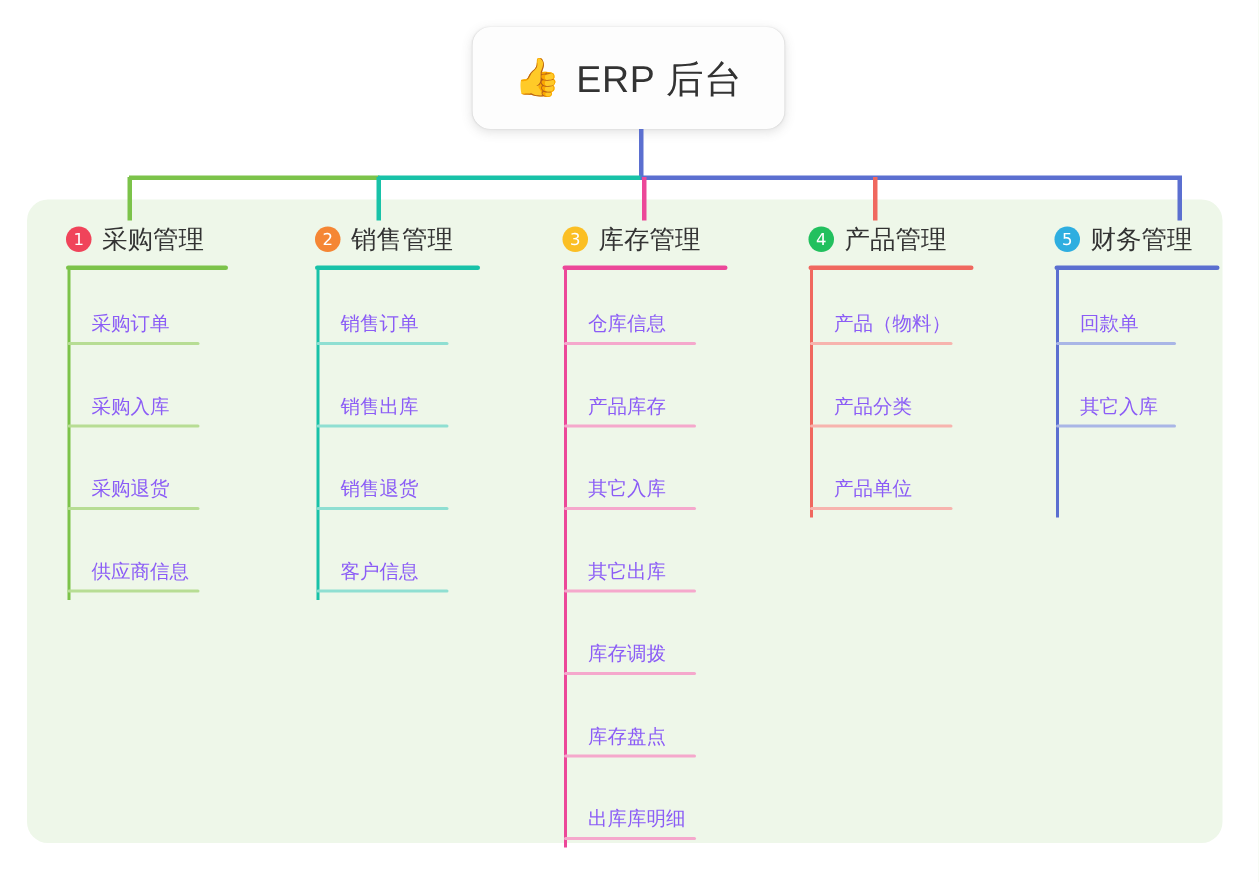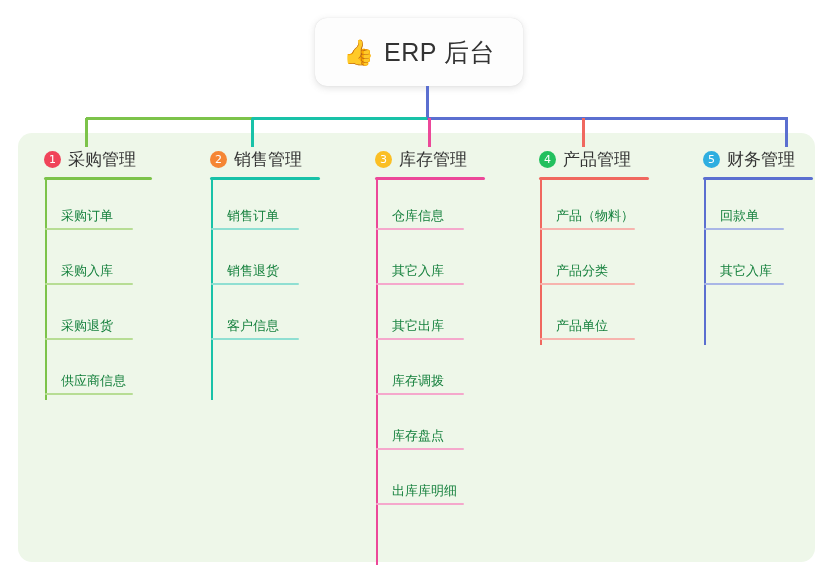--- a/index.html
+++ b/index.html
@@ -52,21 +52,21 @@
   .col-title{font-size:17px;color:#333333;white-space:nowrap;}
   .head-rule{height:3px;border-radius:2px;margin-top:5px;}
 
   .items{position:relative;margin-top:0;}
   .spine{position:absolute;left:7px;top:0;width:2px;}
   .item{
     position:relative;height:55px;box-sizing:border-box;
   }
   .item-label{
     position:absolute;left:23px;bottom:10px;
-    font-size:13px;color:#15803d;white-space:nowrap;
+    font-size:13px;color:#8b5cf6;white-space:nowrap;
   }
   .item-rule{
     position:absolute;left:7px;bottom:5px;height:1.6px;border-radius:1px;
   }
 </style>
 </head>
 <body>
 
 <div id="stage">
 
@@ -127,20 +127,24 @@
           <span class="col-title">销售管理</span>
         </div>
         <div class="head-rule" style="background: rgb(24, 194, 168); width: 110px; margin-left: 6px;"></div>
         <div class="items" style="height: 220px;">
           <div class="spine" style="background: rgb(24, 194, 168); height: 220px;"></div>
           <div class="item">
             <span class="item-label">销售订单</span>
             <div class="item-rule" style="background: rgb(143, 223, 210); width: 88px;"></div>
           </div>
           <div class="item">
+            <span class="item-label">销售出库</span>
+            <div class="item-rule" style="background: rgb(143, 223, 210); width: 88px;"></div>
+          </div>
+          <div class="item">
             <span class="item-label">销售退货</span>
             <div class="item-rule" style="background: rgb(143, 223, 210); width: 88px;"></div>
           </div>
           <div class="item">
             <span class="item-label">客户信息</span>
             <div class="item-rule" style="background: rgb(143, 223, 210); width: 88px;"></div>
           </div>
         </div>
       </div>
       <div class="col" style="left: 369px;">
@@ -149,20 +153,24 @@
           <span class="col-title">库存管理</span>
         </div>
         <div class="head-rule" style="background: rgb(236, 72, 153); width: 110px; margin-left: 6px;"></div>
         <div class="items" style="height: 385px;">
           <div class="spine" style="background: rgb(236, 72, 153); height: 385px;"></div>
           <div class="item">
             <span class="item-label">仓库信息</span>
             <div class="item-rule" style="background: rgb(245, 168, 204); width: 88px;"></div>
           </div>
           <div class="item">
+            <span class="item-label">产品库存</span>
+            <div class="item-rule" style="background: rgb(245, 168, 204); width: 88px;"></div>
+          </div>
+          <div class="item">
             <span class="item-label">其它入库</span>
             <div class="item-rule" style="background: rgb(245, 168, 204); width: 88px;"></div>
           </div>
           <div class="item">
             <span class="item-label">其它出库</span>
             <div class="item-rule" style="background: rgb(245, 168, 204); width: 88px;"></div>
           </div>
           <div class="item">
             <span class="item-label">库存调拨</span>
             <div class="item-rule" style="background: rgb(245, 168, 204); width: 88px;"></div>

